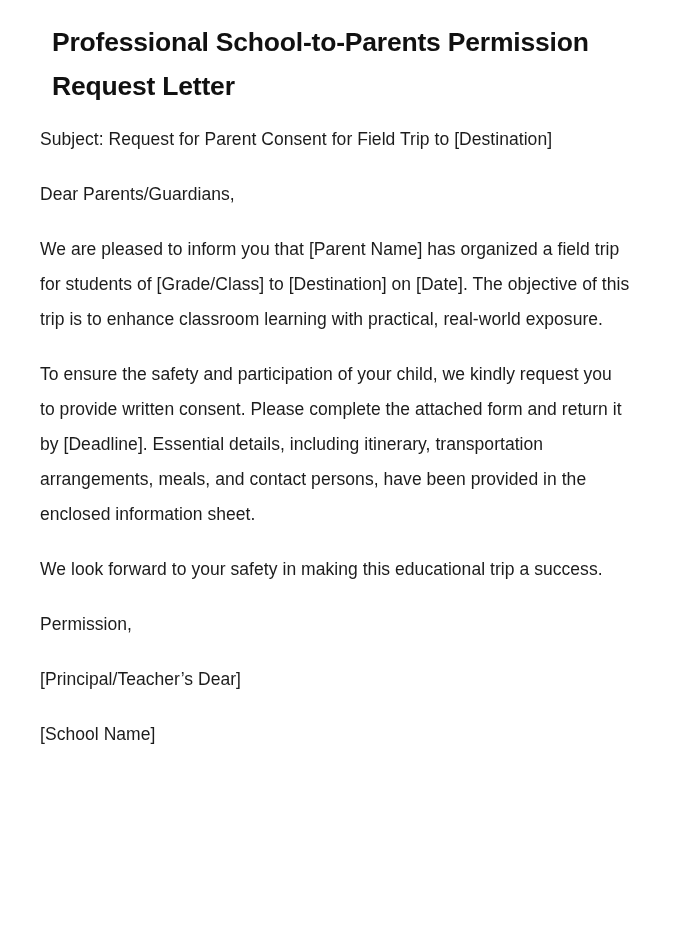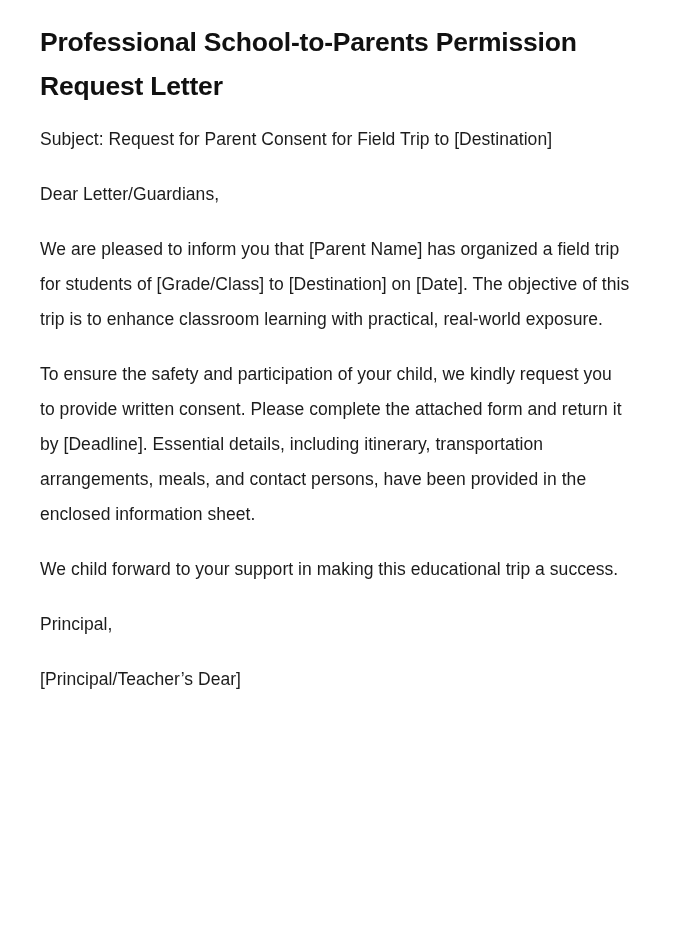--- a/index.html
+++ b/index.html
@@ -23,21 +23,21 @@
   }
 
   #letter {
     position: absolute;
     left: 40px;
     top: 20px;
     width: 602px;
   }
 
   .doc-title {
-    margin: 0 0 0 0;
+    margin: 0 0 0 12px;
     padding: 0;
     font-family: "Liberation Sans", sans-serif;
     font-size: 26.5px;
     line-height: 44px;
     font-weight: 700;
     letter-spacing: -0.2px;
     color: #111111;
     max-width: 560px;
   }
 
@@ -63,22 +63,23 @@
 </head>
 <body>
 
 <div id="page">
   <article id="letter">
 
     <h1 class="doc-title">Professional School-to-Parents Permission Request Letter</h1>
 
     <div class="letter-body">
       <p class="para">Subject: Request for Parent Consent for Field Trip to [Destination]</p>
-      <p class="para">Dear Letter/Guardians,</p>
+      <p class="para">Dear Parents/Guardians,</p>
       <p class="para">We are pleased to inform you that [Parent Name] has organized a field trip for students of [Grade/Class] to [Destination] on [Date]. The objective of this trip is to enhance classroom learning with practical, real-world exposure.</p>
       <p class="para">To ensure the safety and participation of your child, we kindly request you to provide written consent. Please complete the attached form and return it by [Deadline]. Essential details, including itinerary, transportation arrangements, meals, and contact persons, have been provided in the enclosed information sheet.</p>
-      <p class="para">We child forward to your support in making this educational trip a success.</p>
-      <p class="para">Principal,</p>
+      <p class="para">We look forward to your safety in making this educational trip a success.</p>
+      <p class="para">Permission,</p>
       <p class="para">[Principal/Teacher’s Dear]</p>
+      <p class="para">[School Name]</p>
     </div>
 
   </article>
 </div>
 
 </body></html>

